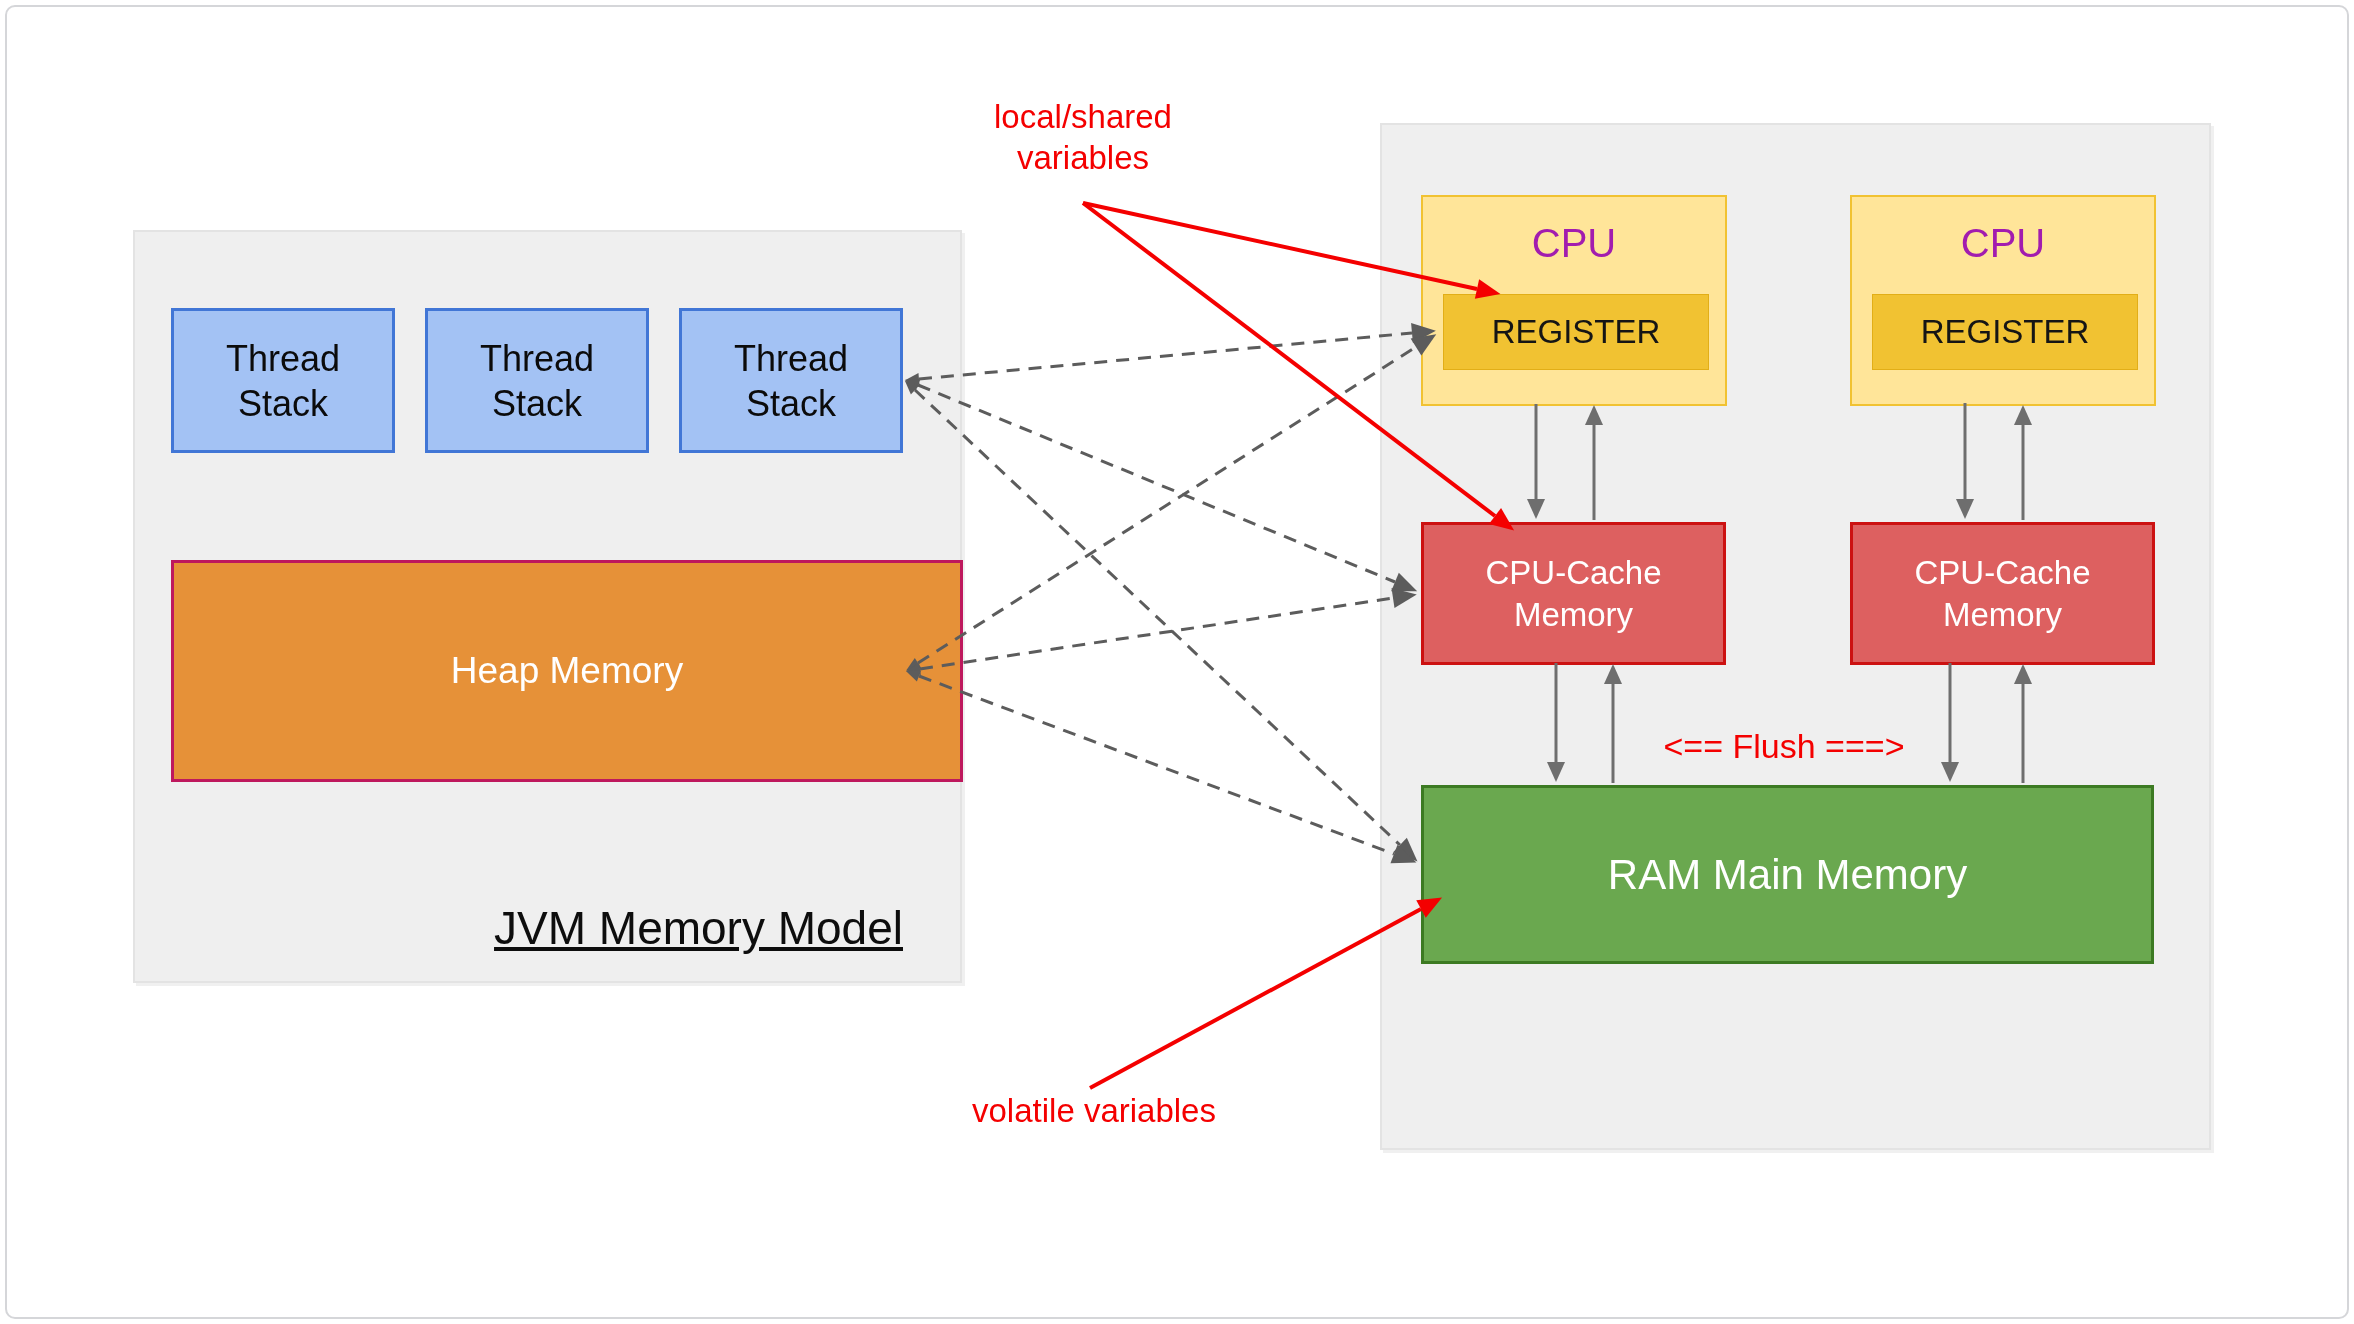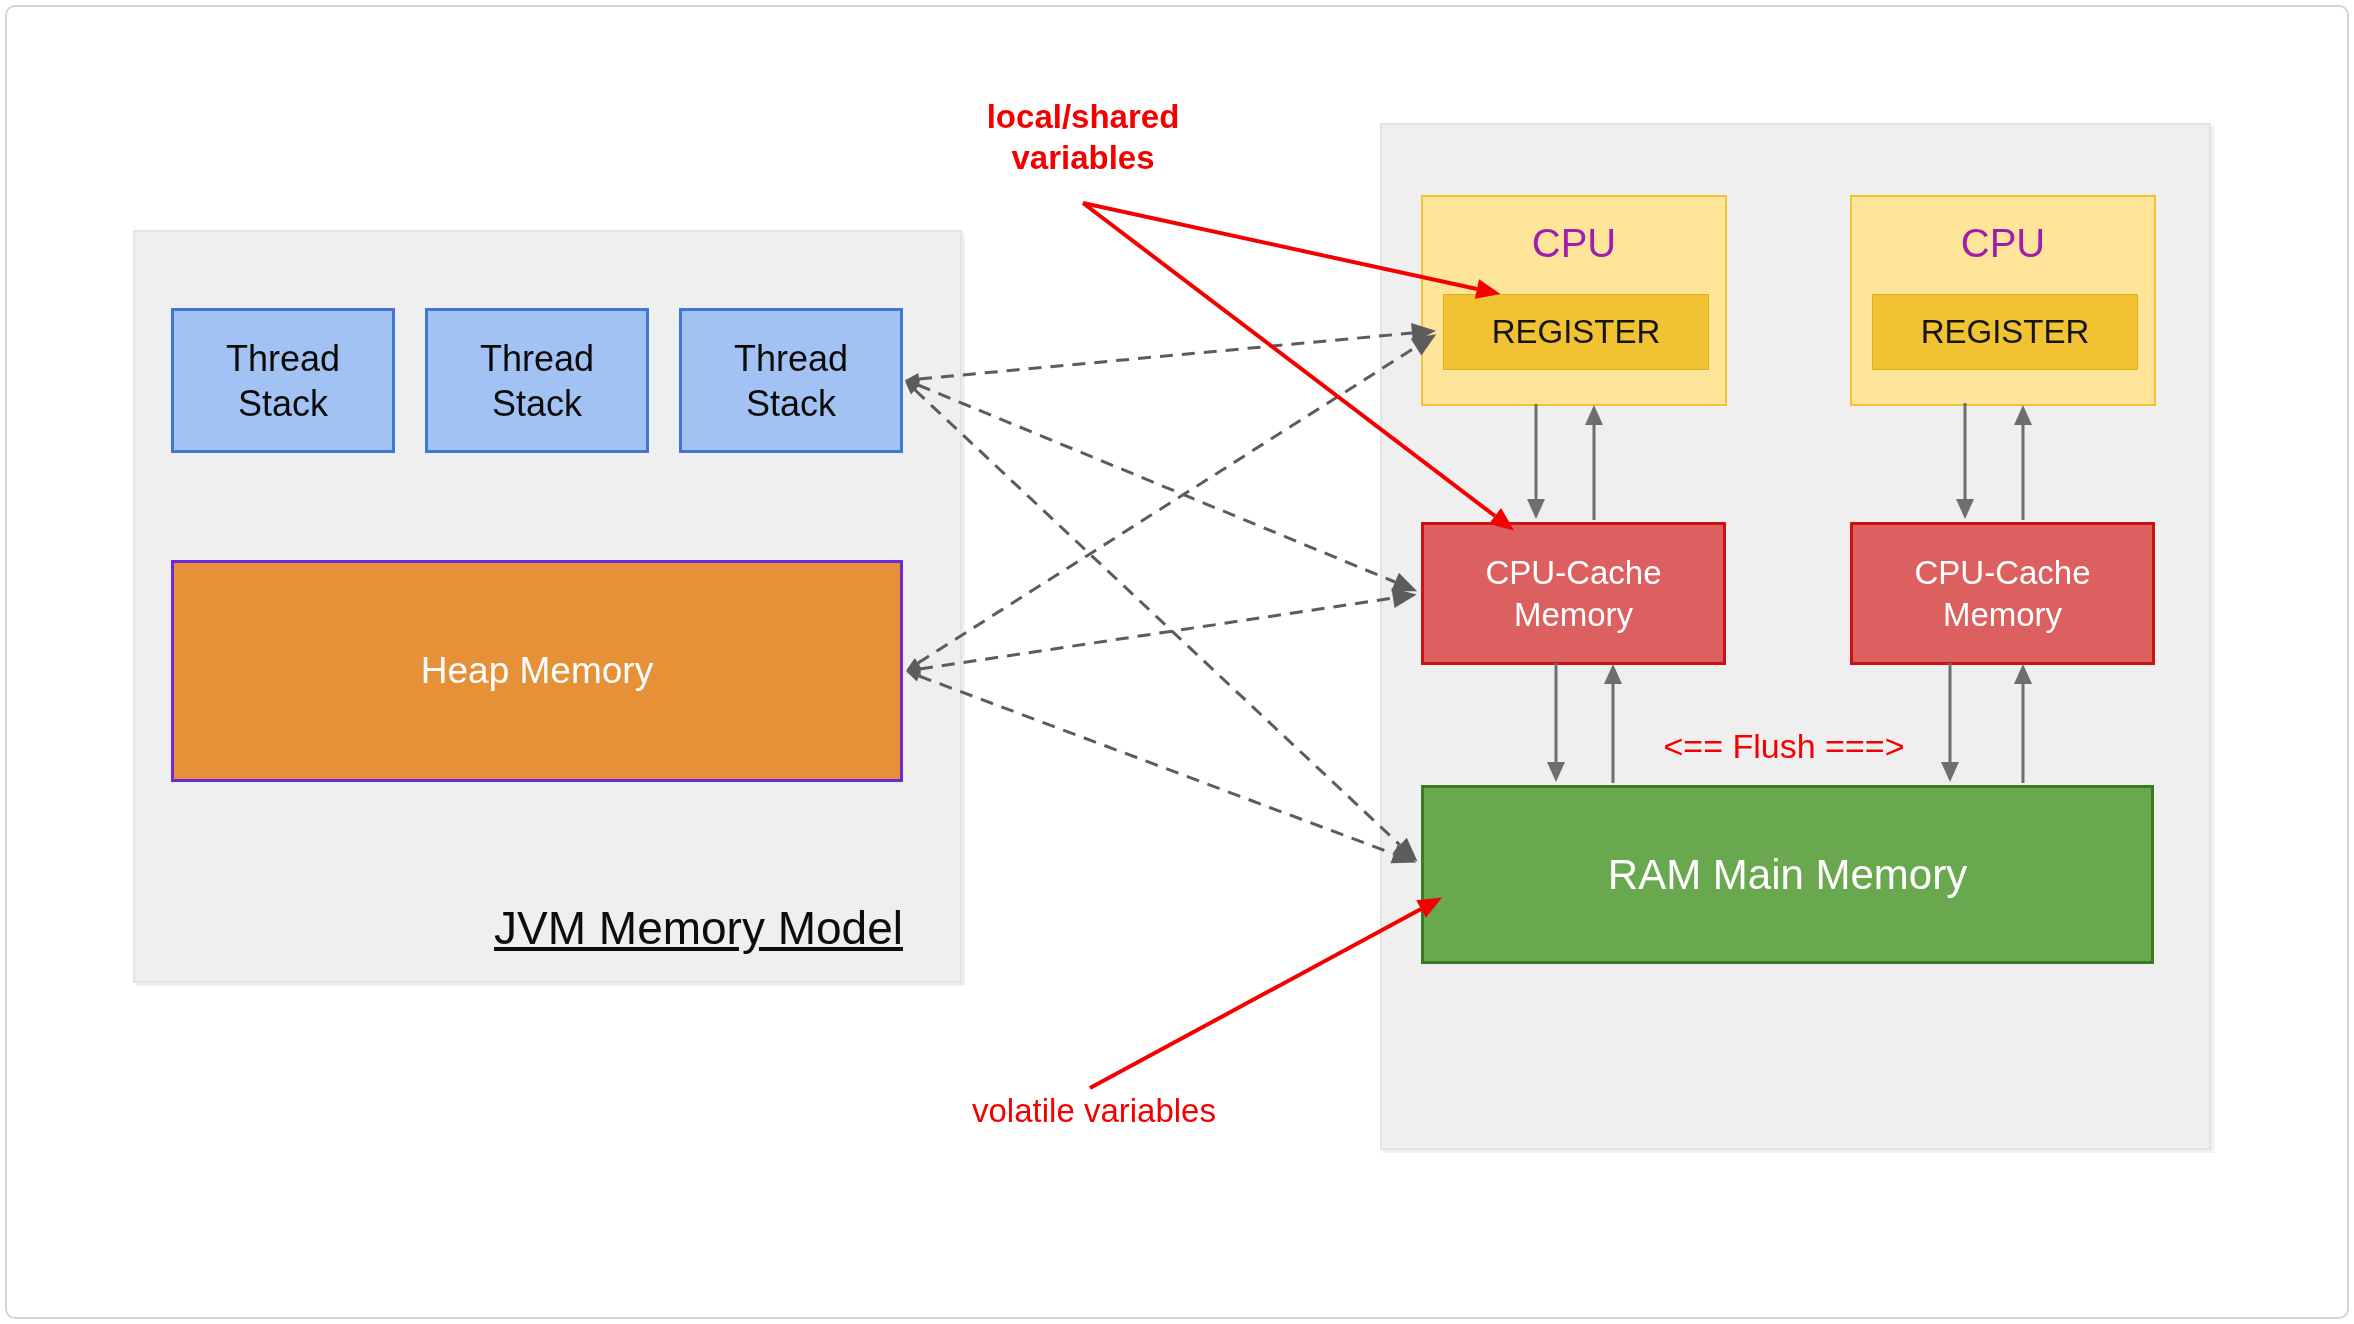--- a/index.html
+++ b/index.html
@@ -10,31 +10,31 @@
   .frame{position:absolute;inset:5px;border:2px solid #d5d6d9;border-radius:10px;pointer-events:none;}
   .panel{position:absolute;background:#efefef;border:2px solid #e3e3e3;box-shadow:3px 3px 0 rgba(0,0,0,0.06);box-sizing:border-box;}
   .jvm-panel{left:133px;top:230px;width:829px;height:753px;}
   .cpu-panel{left:1380px;top:123px;width:831px;height:1027px;}
   .panel-title{position:absolute;font-size:46px;color:#0d0d0d;white-space:nowrap;text-decoration:underline;}
   .jvm-title{right:57px;bottom:26px;}
   .cpu-title{right:31px;bottom:38px;}
   .box{position:absolute;box-sizing:border-box;display:flex;flex-direction:column;align-items:center;justify-content:center;text-align:center;}
   .thread-stack{top:308px;width:224px;height:145px;background:#a3c2f4;border:3px solid #4176d6;font-size:36px;line-height:45px;color:#0b0b0b;}
   .ts-1{left:171px;} .ts-2{left:425px;} .ts-3{left:679px;}
-  .heap{left:171px;top:560px;width:732px;height:222px;background:#e69138;border:3px solid #6d28d9;color:#ffffff;font-size:37px;}
+  .heap{left:171px;top:560px;width:792px;height:222px;background:#e69138;border:3px solid #be185d;color:#ffffff;font-size:37px;}
   .cpu-box{width:306px;height:211px;background:#ffe599;border:2px solid #f1c232;justify-content:flex-start;}
   .cpu-1{left:39px;top:70px;} .cpu-2{left:468px;top:70px;}
   .cpu-label{margin-top:24px;font-size:40px;color:#a21caf;}
   .register{position:absolute;left:20px;top:97px;width:266px;height:76px;background:#f1c232;border:1px solid #e2ae17;display:flex;align-items:center;justify-content:center;font-size:33px;color:#151515;box-sizing:border-box;}
   .cache{width:305px;height:143px;background:#dd6060;border:3px solid #cc1111;color:#fff;font-size:33px;line-height:42px;}
   .cache-1{left:39px;top:397px;} .cache-2{left:468px;top:397px;}
   .ram{left:39px;top:660px;width:733px;height:179px;background:#6aa84f;border:3px solid #3c7a22;color:#fff;font-size:42px;}
   .flush{position:absolute;left:402px;top:621px;transform:translate(-50%,-50%);color:#f40000;font-size:34px;white-space:nowrap;}
   .annotation{position:absolute;color:#f40000;font-size:33px;line-height:41px;text-align:center;}
-  .ann-local{left:952px;top:96px;width:262px;font-weight:bold;}
+  .ann-local{left:952px;top:96px;width:262px;}
   .ann-volatile{left:953px;top:1090px;width:282px;white-space:nowrap;}
   .arrows{position:absolute;left:0;top:0;pointer-events:none;z-index:9;}
 </style>
 </head>
 <body>
 
 <div class="page">
   <div class="frame"></div>
 
   <div class="panel jvm-panel">

